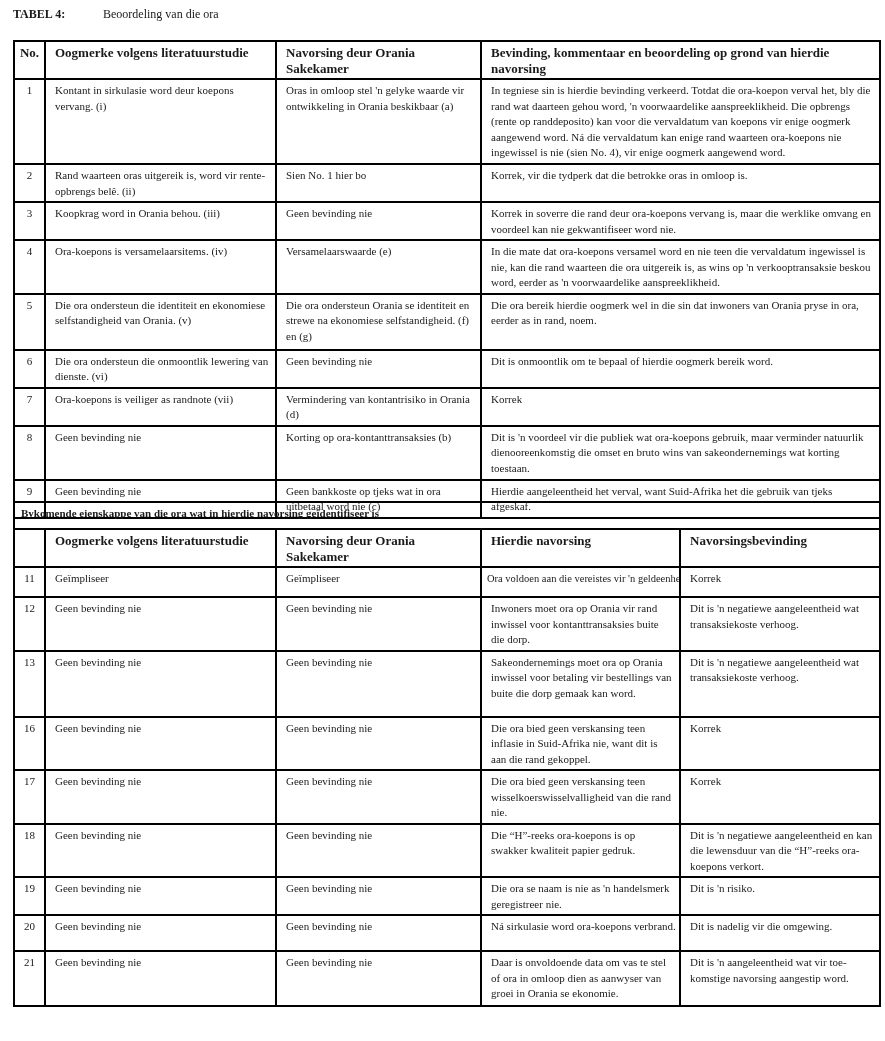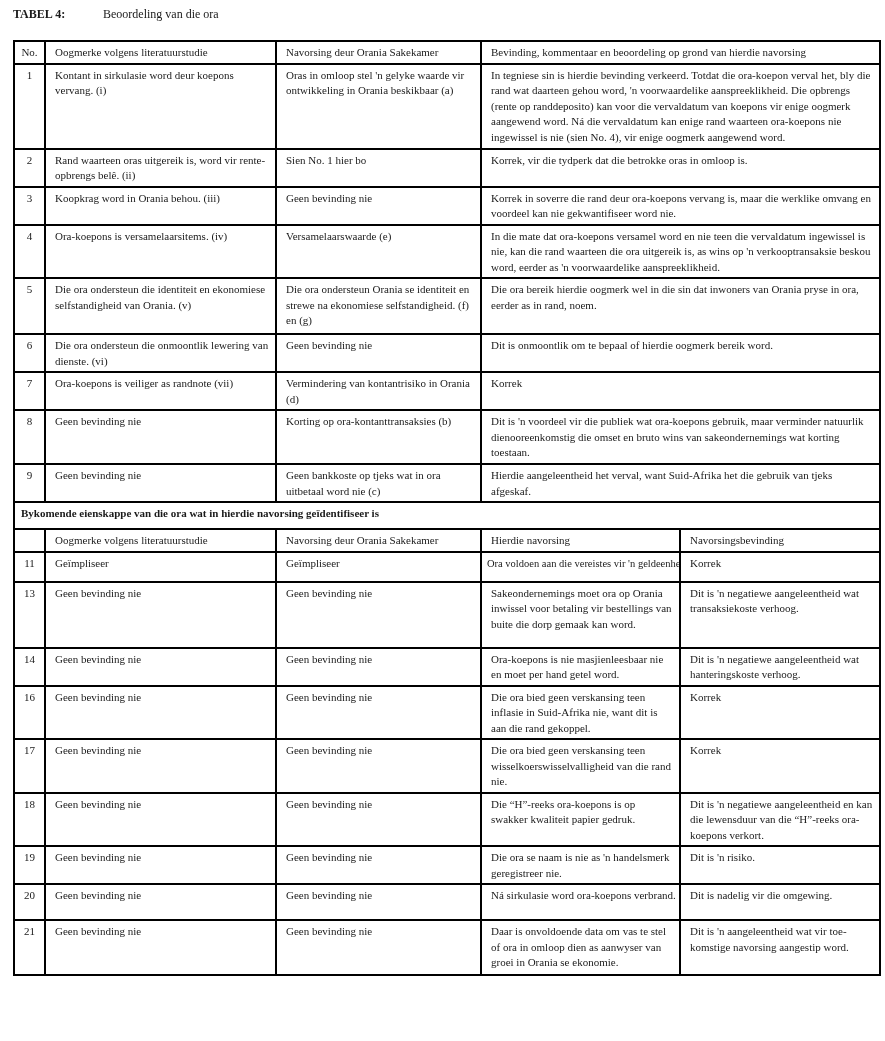--- a/index.html
+++ b/index.html
@@ -14,21 +14,21 @@
   }
   .title .lbl { font-weight: bold; display: inline-block; width: 90px; }
   table {
     position: absolute; left: 13px; border-collapse: collapse;
     table-layout: fixed; font-size: 11px; line-height: 15.5px;
   }
   td, th {
     border: 2.5px solid #000; vertical-align: top; padding: 3px 6px 2px 9px;
     text-align: left; overflow: hidden;
   }
-  th { font-weight: normal; font-size: 11px; }
+  th { font-weight: bold; font-size: 13px; }
   td.no, th.no { text-align: center; padding-left: 2px; padding-right: 2px; }
   #t1 { top: 40px; width: 866px; }
   #t2 { top: 501px; width: 866px; }
   .sect { font-weight: bold; }
 </style>
 </head>
 <body>
 
 <div class="title">
   <span class="lbl">TABEL 4:</span><span>Beoordeling van die ora</span>
@@ -126,33 +126,33 @@
       <th>Hierdie navorsing</th>
       <th>Navorsingsbevinding</th>
     </tr>
     <tr style="height:30px">
       <td class="no">11</td>
       <td>Geïmpliseer</td>
       <td>Geïmpliseer</td>
       <td style="padding-left:5px;font-size:10.5px;white-space:nowrap">Ora voldoen aan die vereistes vir 'n geldeenheid.</td>
       <td>Korrek</td>
     </tr>
+    <tr style="height:52px">
+      <td class="no">12</td>
+      <td>Geen bevinding nie</td>
+      <td>Geen bevinding nie</td>
+      <td>Inwoners moet ora op Orania vir rand inwissel voor kontanttransaksies buite die dorp.</td>
+      <td>Dit is 'n negatiewe aangeleentheid wat transaksiekoste verhoog.</td>
+    </tr>
     <tr style="height:66px">
       <td class="no">13</td>
       <td>Geen bevinding nie</td>
       <td>Geen bevinding nie</td>
       <td>Sakeondernemings moet ora op Orania inwissel voor betaling vir bestellings van buite die dorp gemaak kan word.</td>
       <td>Dit is 'n negatiewe aangeleentheid wat transaksiekoste verhoog.</td>
-    </tr>
-    <tr style="height:37px">
-      <td class="no">14</td>
-      <td>Geen bevinding nie</td>
-      <td>Geen bevinding nie</td>
-      <td>Ora-koepons is nie masjienleesbaar nie en moet per hand getel word.</td>
-      <td>Dit is 'n negatiewe aangeleentheid wat hanteringskoste verhoog.</td>
     </tr>
     <tr style="height:44px">
       <td class="no">16</td>
       <td>Geen bevinding nie</td>
       <td>Geen bevinding nie</td>
       <td>Die ora bied geen verskansing teen inflasie in Suid-Afrika nie, want dit is aan die rand gekoppel.</td>
       <td>Korrek</td>
     </tr>
     <tr style="height:53px">
       <td class="no">17</td>

